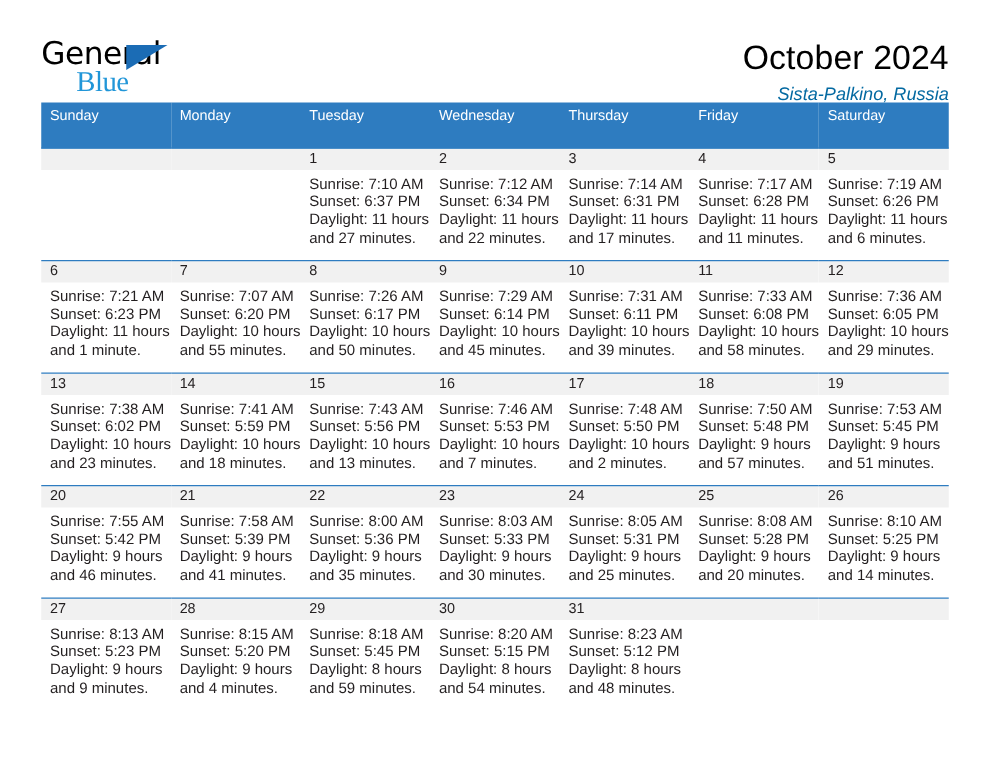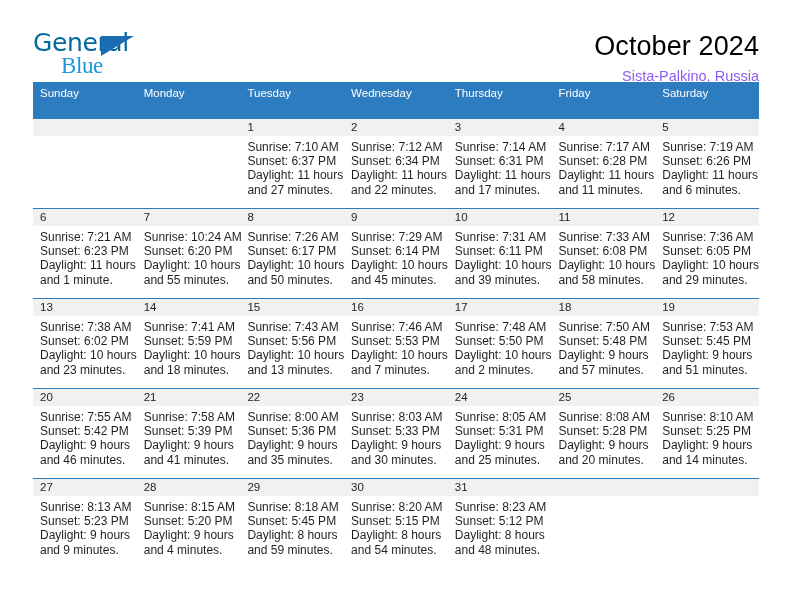--- a/index.html
+++ b/index.html
@@ -37,21 +37,21 @@
     height: 52px;
     line-height: 1;
     user-select: none;
   }
   .logo-general {
     position: absolute;
     left: 0;
     top: 0;
     font-size: 25px;
     letter-spacing: -0.4px;
-    color: #0369a1;
+    color: #000000;
     font-family: "DejaVu Sans", sans-serif;
   }
   .logo-triangle {
     position: absolute;
     left: 68px;
     top: 6px;
     width: 0;
     height: 0;
     border-left: 33px solid #1b6cb5;
     border-bottom: 20px solid transparent;
@@ -71,23 +71,24 @@
   }
   .cal-title {
     font-size: 27px;
     font-weight: normal;
     color: #000000;
     line-height: 1.1;
     letter-spacing: 0.1px;
   }
   .cal-subtitle {
     font-size: 14.5px;
-    color: #8b5cf6;
+    color: #0369a1;
     margin-top: 7px;
     line-height: 1.1;
+    font-style: italic;
   }
 
   
   .calendar {
     width: 726px;
     border-collapse: collapse;
     table-layout: fixed;
     margin-top: 12px;
   }
   .calendar th {
@@ -225,21 +226,21 @@
             <div class="cell-body">
               <div>Sunrise: 7:21 AM</div>
               <div>Sunset: 6:23 PM</div>
               <div>Daylight: 11 hours</div>
               <div>and 1 minute.</div>
             </div>
           </td>
           <td>
             <div class="daynum-band">7</div>
             <div class="cell-body">
-              <div>Sunrise: 10:24 AM</div>
+              <div>Sunrise: 7:07 AM</div>
               <div>Sunset: 6:20 PM</div>
               <div>Daylight: 10 hours</div>
               <div>and 55 minutes.</div>
             </div>
           </td>
           <td>
             <div class="daynum-band">8</div>
             <div class="cell-body">
               <div>Sunrise: 7:26 AM</div>
               <div>Sunset: 6:17 PM</div>

